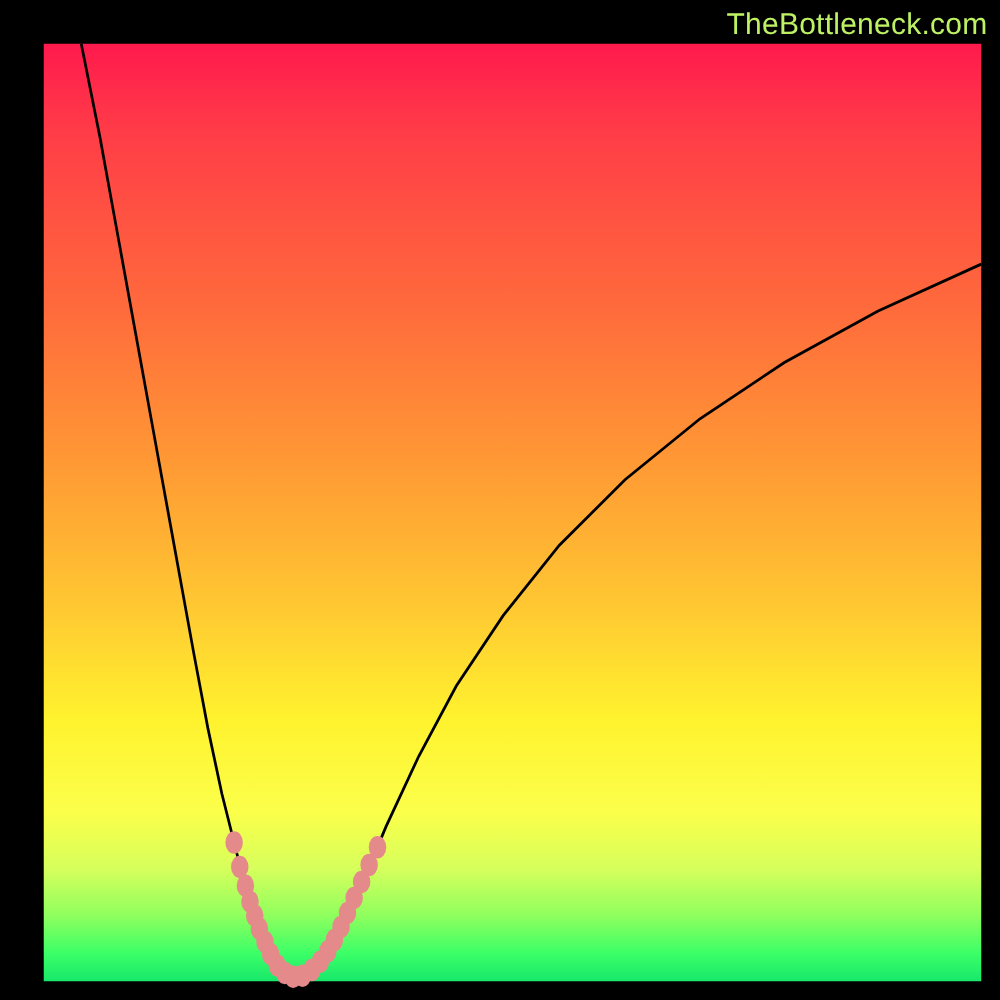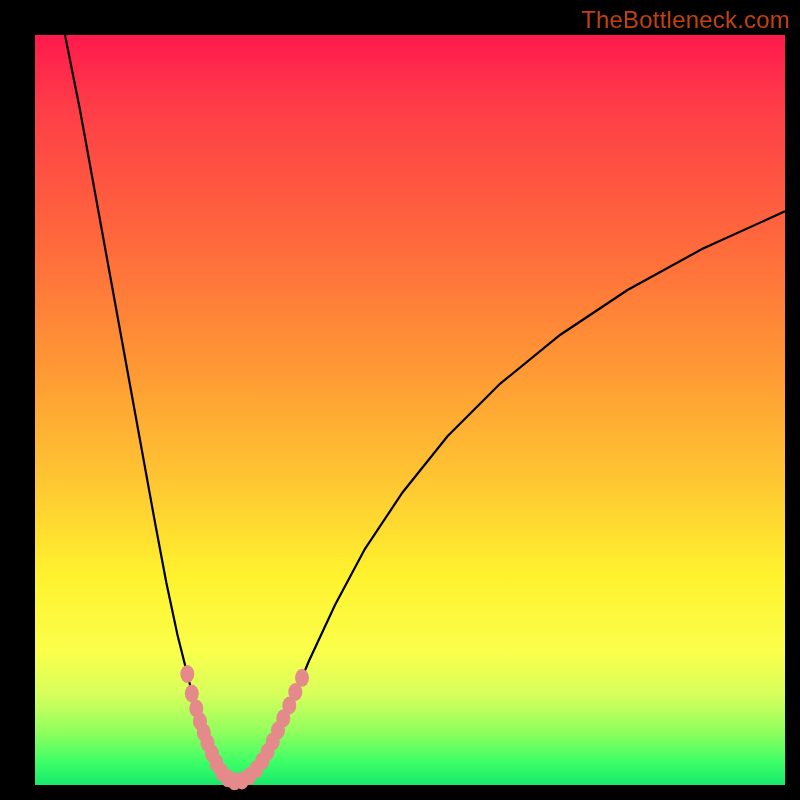--- a/index.html
+++ b/index.html
@@ -38,21 +38,21 @@
       #d6ff5c 88%,
       #8fff5e 93%,
       #3cff67 97%,
       #17e86b 100%
     );
   }
   .watermark {
     position: absolute;
     top: 6px;
     right: 10px;
-    color: #c2410c;
+    color: #bef264;
     font-size: 24px;
     font-weight: 500;
     letter-spacing: 0.2px;
     user-select: none;
   }
   svg.overlay {
     position: absolute;
     left: 0;
     top: 0;
   }

